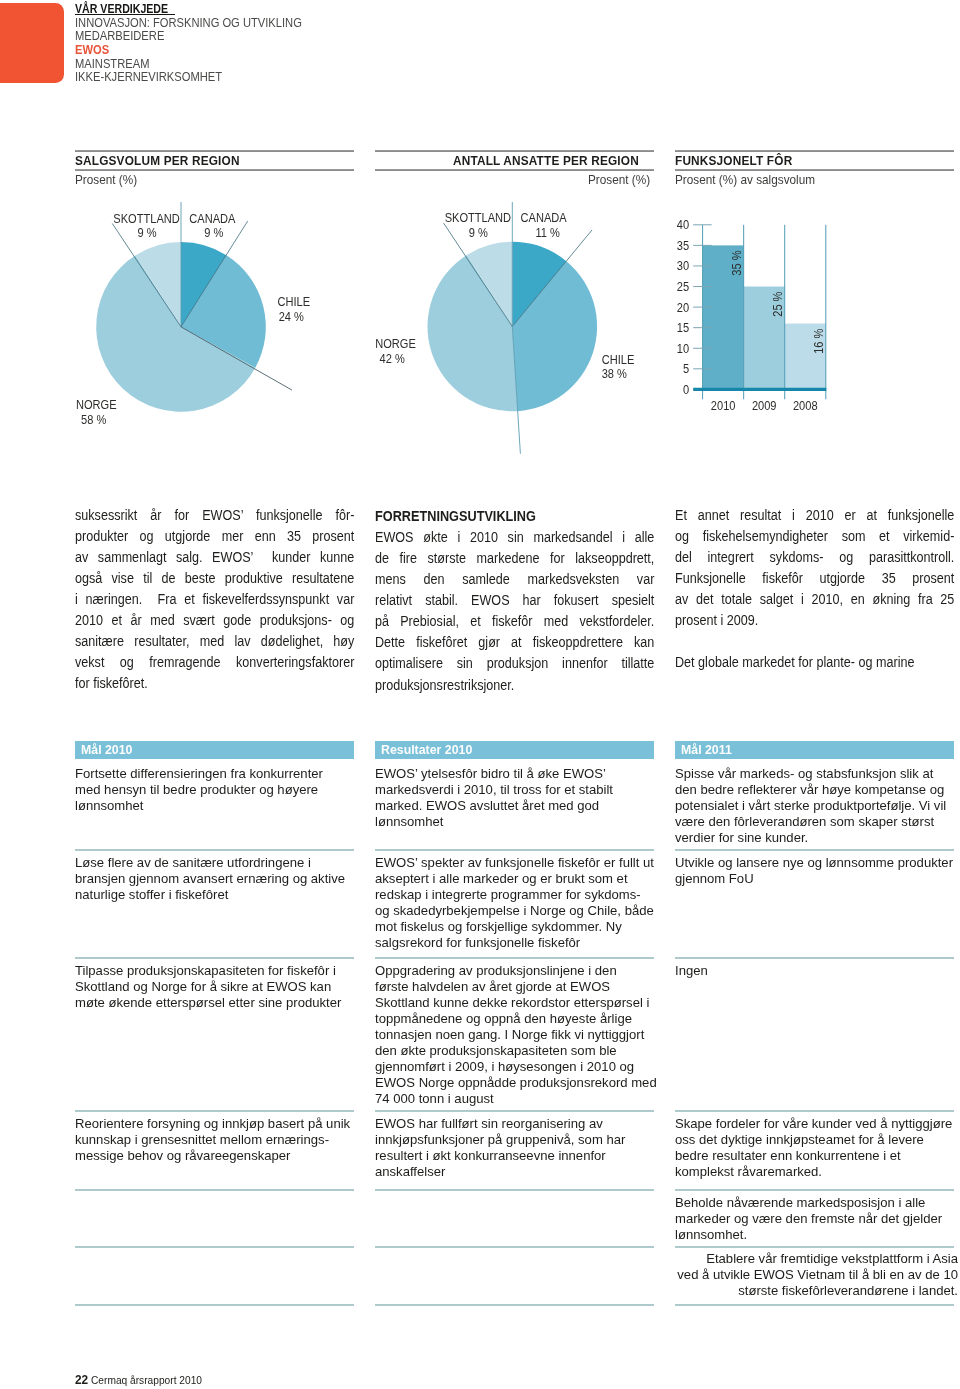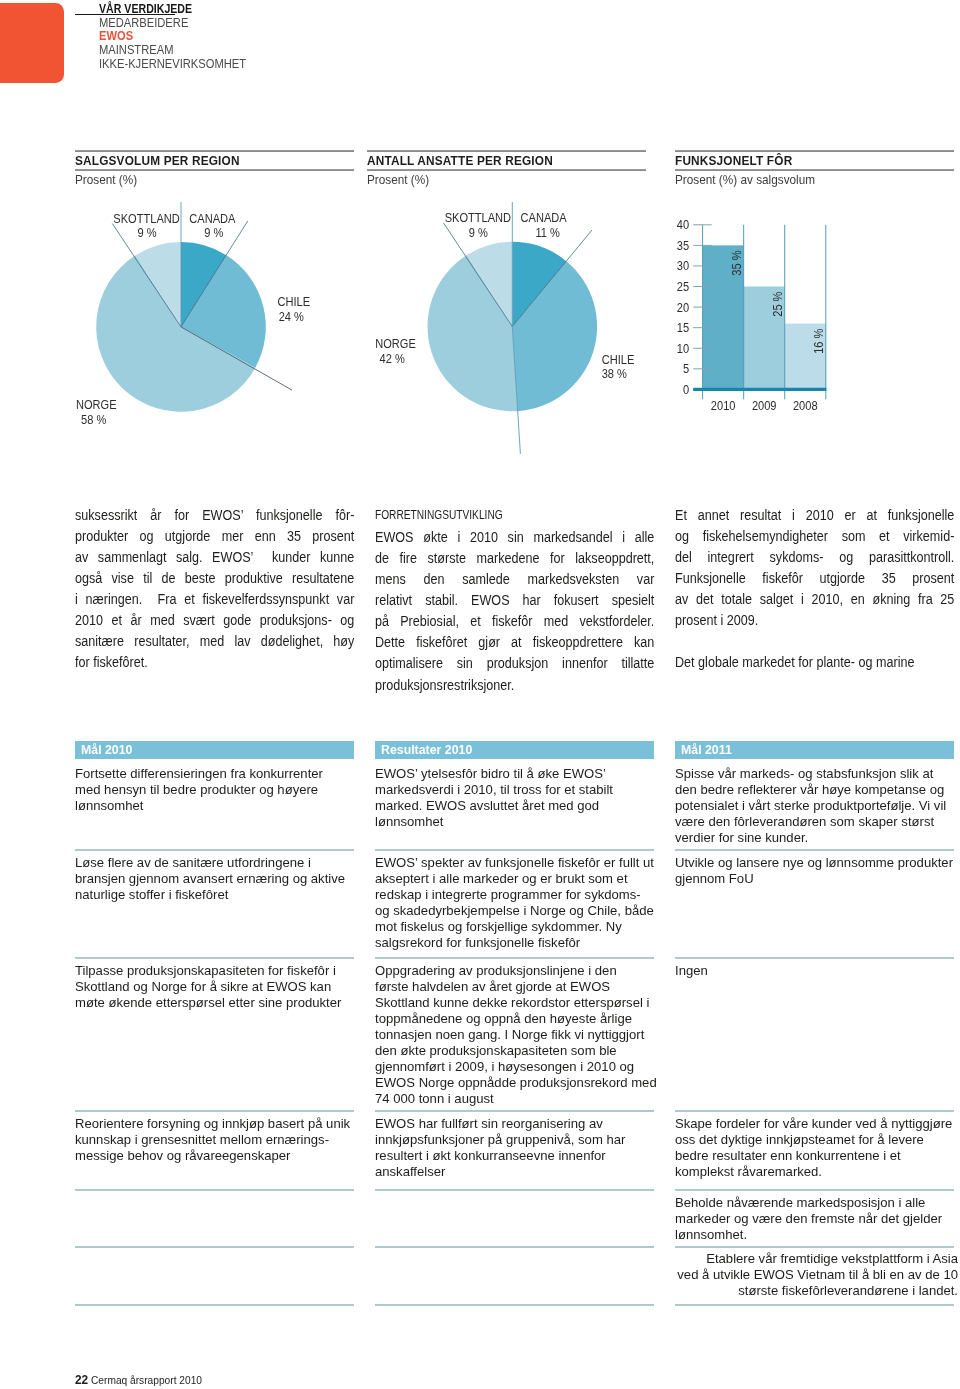--- a/index.html
+++ b/index.html
@@ -2,31 +2,31 @@
 <html><head>
 <meta charset="utf-8">
 <style>
   html,body{margin:0;padding:0;background:#fff;}
   body{width:960px;height:1389px;font-family:"Liberation Sans",sans-serif;color:#3c3c3b;-webkit-font-smoothing:antialiased;}
   .page{position:relative;width:960px;height:1389px;overflow:hidden;background:#fff;}
 
   
   .orange-tab{position:absolute;left:-20px;top:3.3px;width:83.5px;height:80.2px;background:#f05432;border-radius:0 8.5px 8.5px 0;}
   .nav{position:absolute;left:75px;top:-1.0px;width:520px;}
-  .navline{height:13.7px;margin-left:24px;}
+  .navline{height:13.7px;}
   .nav-item{font-size:12.2px;line-height:13.7px;color:#4a4a49;text-transform:uppercase;white-space:nowrap;
             display:inline-block;transform:scaleX(0.916);transform-origin:left top;}
   .nav-item.cur{font-weight:bold;color:#181716;transform:scaleX(0.87);}
   .nav-underline{position:absolute;left:75px;top:14.0px;width:100px;height:1.3px;background:#181716;}
   .nav-item.ewos{color:#e8543a;font-weight:bold;}
 
   
   .chartcol{position:absolute;top:149.8px;width:279.4px;}
   .chartcol.c1{left:75px;}
-  .chartcol.c2{left:367px;}
+  .chartcol.c2{left:375px;text-align:right;}
   .chartcol.c3{left:675px;}
   .rule{height:2px;background:linear-gradient(to bottom,#bcbdbe 0%,#7a7c7e 45%,#7a7c7e 70%,#d8d9da 100%);width:100%;}
   .chart-title{font-size:12.8px;font-weight:bold;color:#1d1d1b;text-transform:uppercase;height:17.6px;line-height:17.6px;
                display:block;overflow:hidden;}
   .chart-title span{display:inline-block;transform:scaleX(0.925);transform-origin:left center;white-space:nowrap;letter-spacing:0.18px;}
   .chart-sub{font-size:12.6px;color:#3c3c3b;line-height:14px;padding-top:1.6px;white-space:nowrap;}
   .chart-sub span{display:inline-block;transform:scaleX(0.935);transform-origin:left center;}
 
   
   .figlayer{position:absolute;left:0;top:0;display:block;}
@@ -37,21 +37,21 @@
 
   
   .bodycol{position:absolute;width:279.4px;color:#1d1d1b;}
   .bodycol.b1{left:75px;top:504.9px;}
   .bodycol.b2{left:375px;top:505.2px;}
   .bodycol.b3{left:675px;top:504.9px;}
   .tline{height:21.06px;font-size:14px;line-height:21.06px;}
   .tline > span{display:block;width:310.5px;transform:scaleX(0.8997);transform-origin:left center;
                 text-align:justify;text-align-last:justify;white-space:pre;}
   .tline.last > span{text-align-last:left;}
-  .sechead{height:22.0px;font-size:12px;line-height:21.3px;font-weight:normal;color:#1d1d1b;text-transform:uppercase;white-space:nowrap;}
+  .sechead{height:22.0px;font-size:15px;line-height:21.3px;font-weight:bold;color:#1d1d1b;text-transform:uppercase;white-space:nowrap;}
   .sechead > span{display:inline-block;transform:scaleX(0.847);transform-origin:left center;}
   .gapline{height:21.06px;}
 
   
   .tblcol{position:absolute;width:279.4px;}
   .tblcol.t1{left:75px;}
   .tblcol.t2{left:375px;}
   .tblcol.t3{left:675px;}
   .tbl-head{position:absolute;left:0;top:740.8px;width:279.4px;height:18.5px;background:#79c0d8;}
   .tbl-head span{position:absolute;left:5.8px;top:0;line-height:18.5px;font-size:12.6px;font-weight:bold;color:#fdfdfd;white-space:nowrap;
@@ -67,20 +67,21 @@
 </style>
 </head>
 <body>
 
 <div class="page">
 
   <div class="orange-tab"></div>
   <div class="nav-underline"></div>
   <div class="nav">
     <div class="navline"><span class="nav-item cur">VÅR VERDIKJEDE</span></div>
+    <div class="navline"><span class="nav-item">INNOVASJON: FORSKNING OG UTVIKLING</span></div>
     <div class="navline"><span class="nav-item">MEDARBEIDERE</span></div>
     <div class="navline"><span class="nav-item ewos">EWOS</span></div>
     <div class="navline"><span class="nav-item">MAINSTREAM</span></div>
     <div class="navline"><span class="nav-item">IKKE-KJERNEVIRKSOMHET</span></div>
   </div>
 
   <div class="chartcol c1">
     <div class="rule"></div>
     <div class="chart-title"><span>SALGSVOLUM PER REGION</span></div>
     <div class="rule"></div>
@@ -200,20 +201,23 @@
         </div>
         <div class="tline">
           <span>i næringen.  Fra et fiskevelferdssynspunkt var</span>
         </div>
         <div class="tline">
           <span>2010 et år med svært gode produksjons- og</span>
         </div>
         <div class="tline">
           <span>sanitære resultater, med lav dødelighet, høy</span>
         </div>
+        <div class="tline">
+          <span>vekst og fremragende konverteringsfaktorer</span>
+        </div>
         <div class="tline last">
           <span>for fiskefôret.</span>
         </div>
       </div>
   </div>
   <div class="bodycol b2">
     <div class="sechead"><span>FORRETNINGSUTVIKLING</span></div>
     <div class="lines">
         <div class="tline">
           <span>EWOS økte i 2010 sin markedsandel i alle</span>

